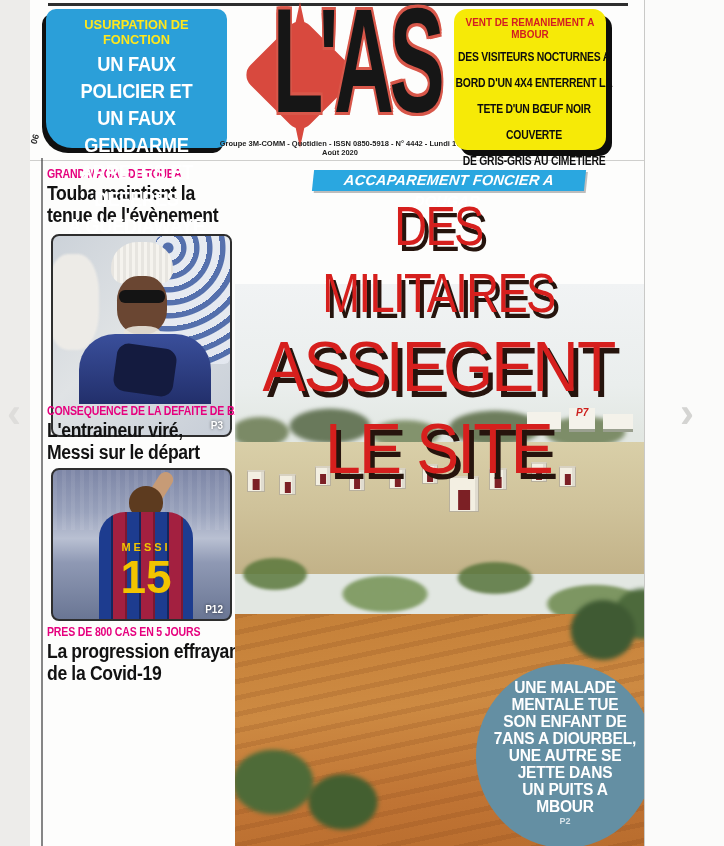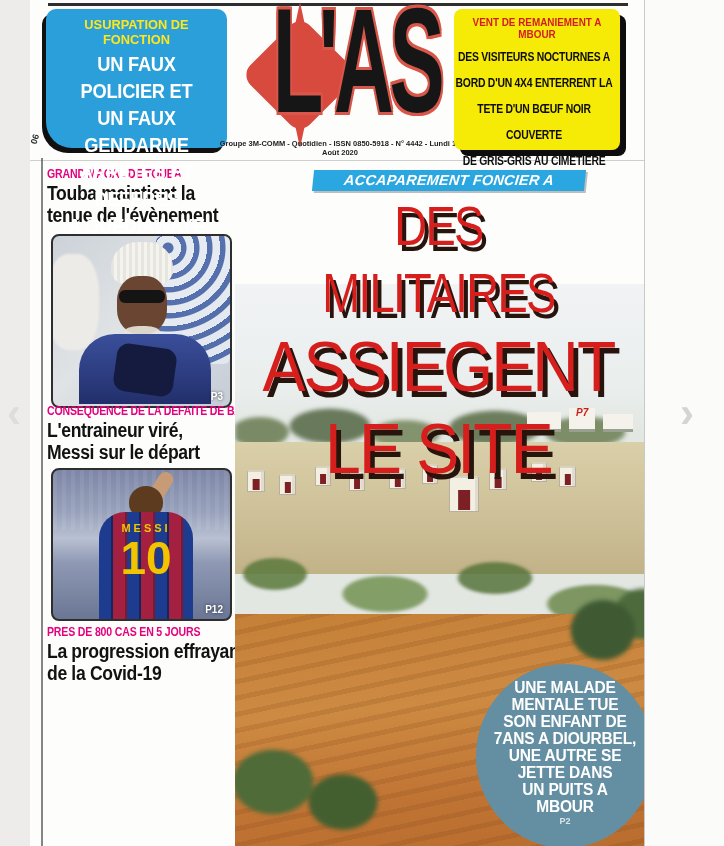--- a/index.html
+++ b/index.html
@@ -30,22 +30,22 @@
     position:absolute; left:16px; top:9px; width:181px; height:139px;
     background:#2b9fd9; border-radius:10px 10px 10px 26px;
     box-shadow:-4px 5px 0 #101010; padding-top:8px; text-align:center; z-index:2;
   }
   .kicker-yellow { color:#ffe71c; font-size:13.5px; font-weight:900; transform:scaleX(.95); }
   .box-left .hl {
     margin-top:3px; color:#fff; font-weight:900; font-size:21px; line-height:27px;
     letter-spacing:-.3px; white-space:pre-line; transform:scaleX(.87); transform-origin:center;
   }
   .box-right {
-    position:absolute; left:424px; top:9px; width:166px; height:141px;
-    background:#f6ea07; border-radius:8px; box-shadow:6px 6px 0 #0d0d0d;
+    position:absolute; left:424px; top:9px; width:152px; height:141px;
+    background:#f6ea07; border-radius:13px; box-shadow:6px 6px 0 #0d0d0d;
     padding-top:7px; text-align:center; z-index:2;
   }
   .kicker-red { color:#d31d23; font-size:11px; font-weight:900; transform:scaleX(.9); }
   .box-right .hl {
     position:relative; left:-20px; width:200px; margin-top:4px; color:#0d0d0d; font-weight:900;
     font-size:13px; line-height:26px; letter-spacing:-.3px; white-space:pre-line;
     transform:scaleX(.8); transform-origin:center;
   }
   
   .diamond { position:absolute; left:228px; top:33px; width:84px; height:84px;
@@ -68,21 +68,21 @@
   .kicker-mag { position:absolute; color:#e6007e; font-size:12px; font-weight:900;
     letter-spacing:-.2px; transform:scaleX(.88); transform-origin:left; white-space:nowrap; }
   .lc-head { position:absolute; left:17px; color:#121212; font-size:20px; font-weight:900;
     line-height:22px; letter-spacing:-.4px; white-space:pre-line;
     transform:scaleX(.88); transform-origin:left; }
   .photo { position:absolute; left:21px; width:181px; border:2px solid #2e2e2e;
     border-radius:8px; overflow:hidden; background:#ddd; }
   .pref { position:absolute; right:7px; bottom:4px; color:#fff; font-size:10px; font-weight:900;
     text-shadow:0 0 3px rgba(0,0,0,.65); z-index:3; }
   
-  .ph1 { top:234px; height:174px; background:linear-gradient(135deg,#ccd2d9 0%,#e0e3e5 45%,#c6cdd7 100%); }
+  .ph1 { top:234px; height:203px; background:linear-gradient(135deg,#ccd2d9 0%,#e0e3e5 45%,#c6cdd7 100%); }
   .chair { position:absolute; right:0; top:0; width:74px; height:128px; opacity:.8; border-radius:6px;
     background:repeating-radial-gradient(circle at 12px 12px,#33549f 0 5px,#e8ecf4 6px 13px); }
   .drape { position:absolute; left:-6px; top:18px; width:52px; height:96px; background:#edebe7;
     border-radius:40%; filter:blur(1px); }
   .cap { position:absolute; left:58px; top:6px; width:62px; height:42px; background:#f5f3ee;
     border-radius:26px 26px 14px 14px;
     background-image:repeating-linear-gradient(90deg,rgba(0,0,0,.06) 0 3px,transparent 3px 6px); }
   .face1 { position:absolute; left:64px; top:40px; width:50px; height:58px; background:#6a4632; border-radius:42%; }
   .shades { position:absolute; left:66px; top:54px; width:46px; height:13px; background:#141414; border-radius:6px; }
   .beard { position:absolute; left:71px; top:90px; width:36px; height:15px; background:#e9e4dc;
@@ -96,21 +96,21 @@
     background:linear-gradient(180deg,#7d86a6 0%,#98a1bb 28%,#b9c0d2 46%,#8f99b4 62%,#6a7694 100%); }
   .crowd { position:absolute; inset:0 0 60% 0; opacity:.5;
     background:repeating-linear-gradient(90deg,rgba(255,255,255,.14) 0 4px,transparent 4px 9px); }
   .head2 { position:absolute; left:76px; top:16px; width:34px; height:32px; background:#5d3b1f;
     border-radius:50% 50% 45% 45%; }
   .arm2 { position:absolute; left:98px; top:0px; width:15px; height:42px; background:#c79b76;
     border-radius:8px; transform:rotate(32deg); }
   .torso { position:absolute; left:46px; top:42px; width:94px; height:111px; border-radius:26px 26px 0 0;
     background:repeating-linear-gradient(90deg,#1d3c8f 0 12px,#15265c 12px 14px,#a32040 14px 26px,#7c1830 26px 28px);
     text-align:center; }
-  .jname { margin-top:10px; color:#f2c400; font-size:11px; font-weight:900; letter-spacing:3px; }
+  .jname { margin-top:29px; color:#f2c400; font-size:11px; font-weight:900; letter-spacing:3px; }
   .jnum { color:#f2c400; font-size:46px; font-weight:900; line-height:48px; }
   
   .ph3 { top:690px; height:152px; background:linear-gradient(180deg,#cbd788 0%,#c2d07c 60%,#b3cb92 100%); }
   .poster { position:absolute; background:#e9edd3; border:3px solid #d9913c; }
   .po1 { left:78px; top:10px; width:58px; height:66px; }
   .po2 { left:142px; top:16px; width:34px; height:52px; border-color:#c47f35; }
   .ppe { position:absolute; left:-8px; top:-2px; width:88px; height:156px; background:#f2f2ee;
     border-radius:26px; }
   .shield { position:absolute; left:14px; top:4px; width:50px; height:48px;
     background:rgba(175,205,233,.8); border-top:9px solid #2f6bb0; border-radius:45% 45% 40% 40%; }
@@ -240,21 +240,21 @@
 
   <div class="kicker-mag" style="left:17px; top:404px;">CONSEQUENCE DE LA DEFAITE DE BARÇA</div>
   <div class="lc-head" style="top:419px;">L'entraineur viré,
 Messi sur le départ</div>
   <div class="photo ph2">
     <div class="crowd"></div>
     <div class="arm2"></div>
     <div class="head2"></div>
     <div class="torso">
       <div class="jname">MESSI</div>
-      <div class="jnum">10</div>
+      <div class="jnum">15</div>
     </div>
     <div class="pref">P12</div>
   </div>
 
   <div class="kicker-mag" style="left:17px; top:625px;">PRES DE 800 CAS EN 5 JOURS</div>
   <div class="lc-head" style="top:640px;">La progression effrayante
 de la Covid-19</div>
 
   <div class="main-photo">
     <div class="treeline"></div>

